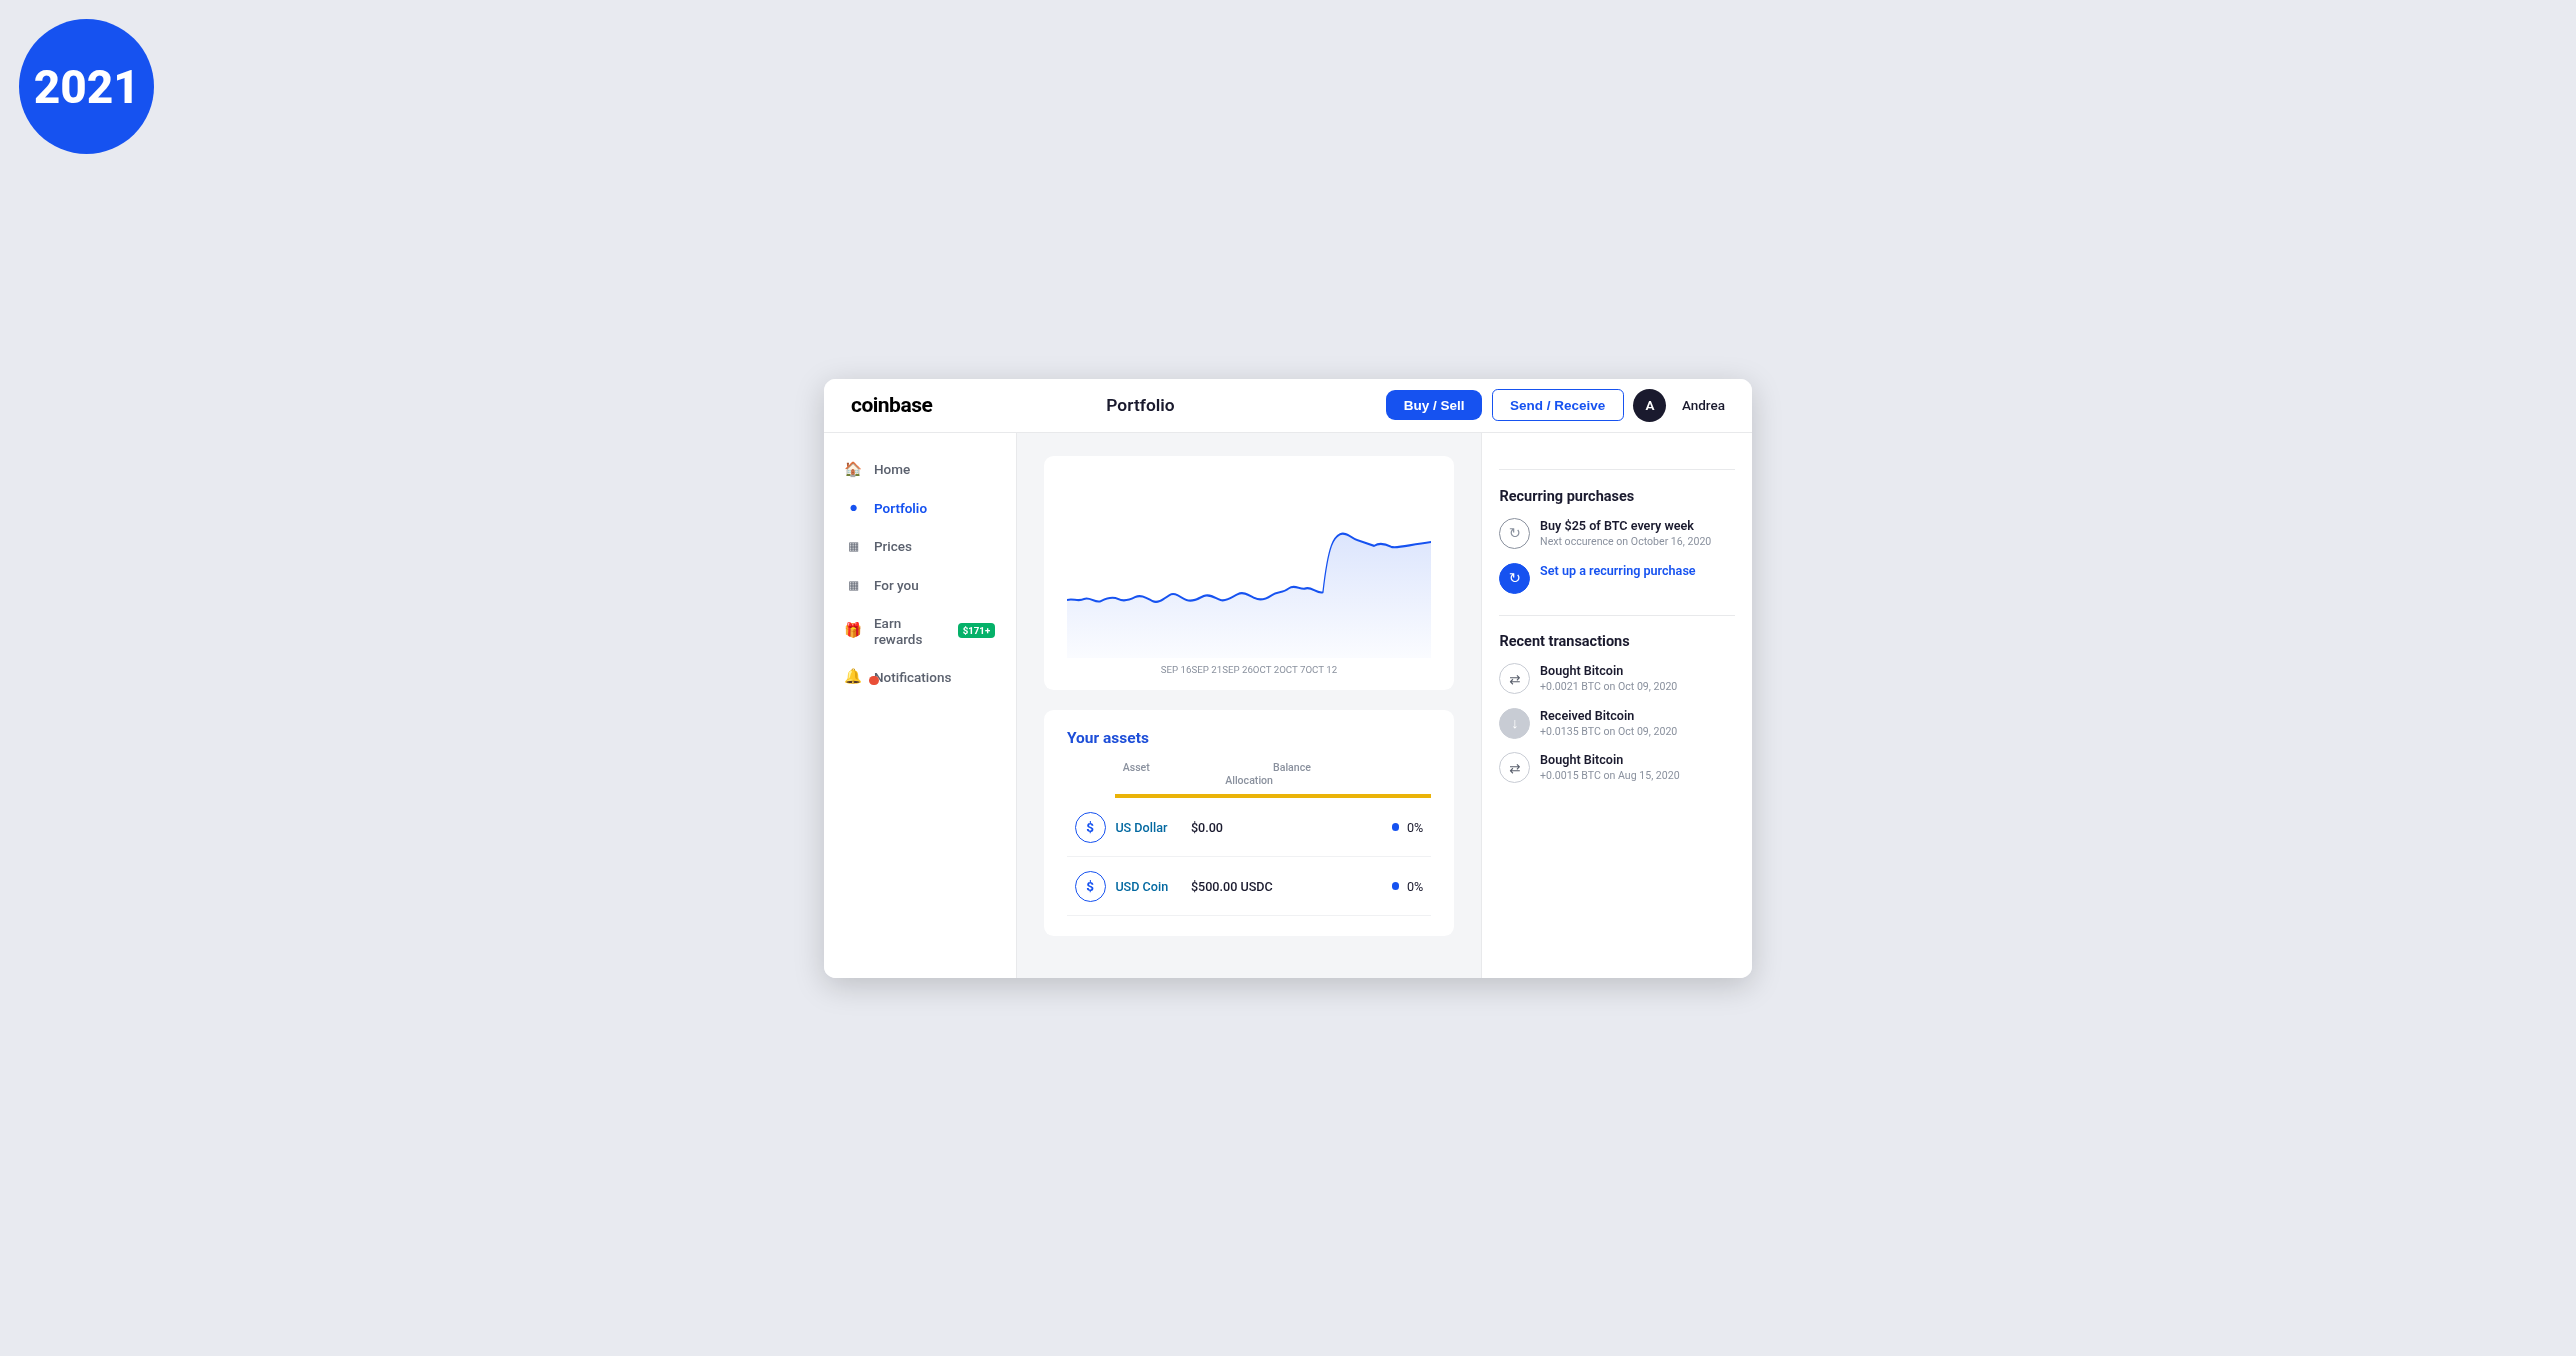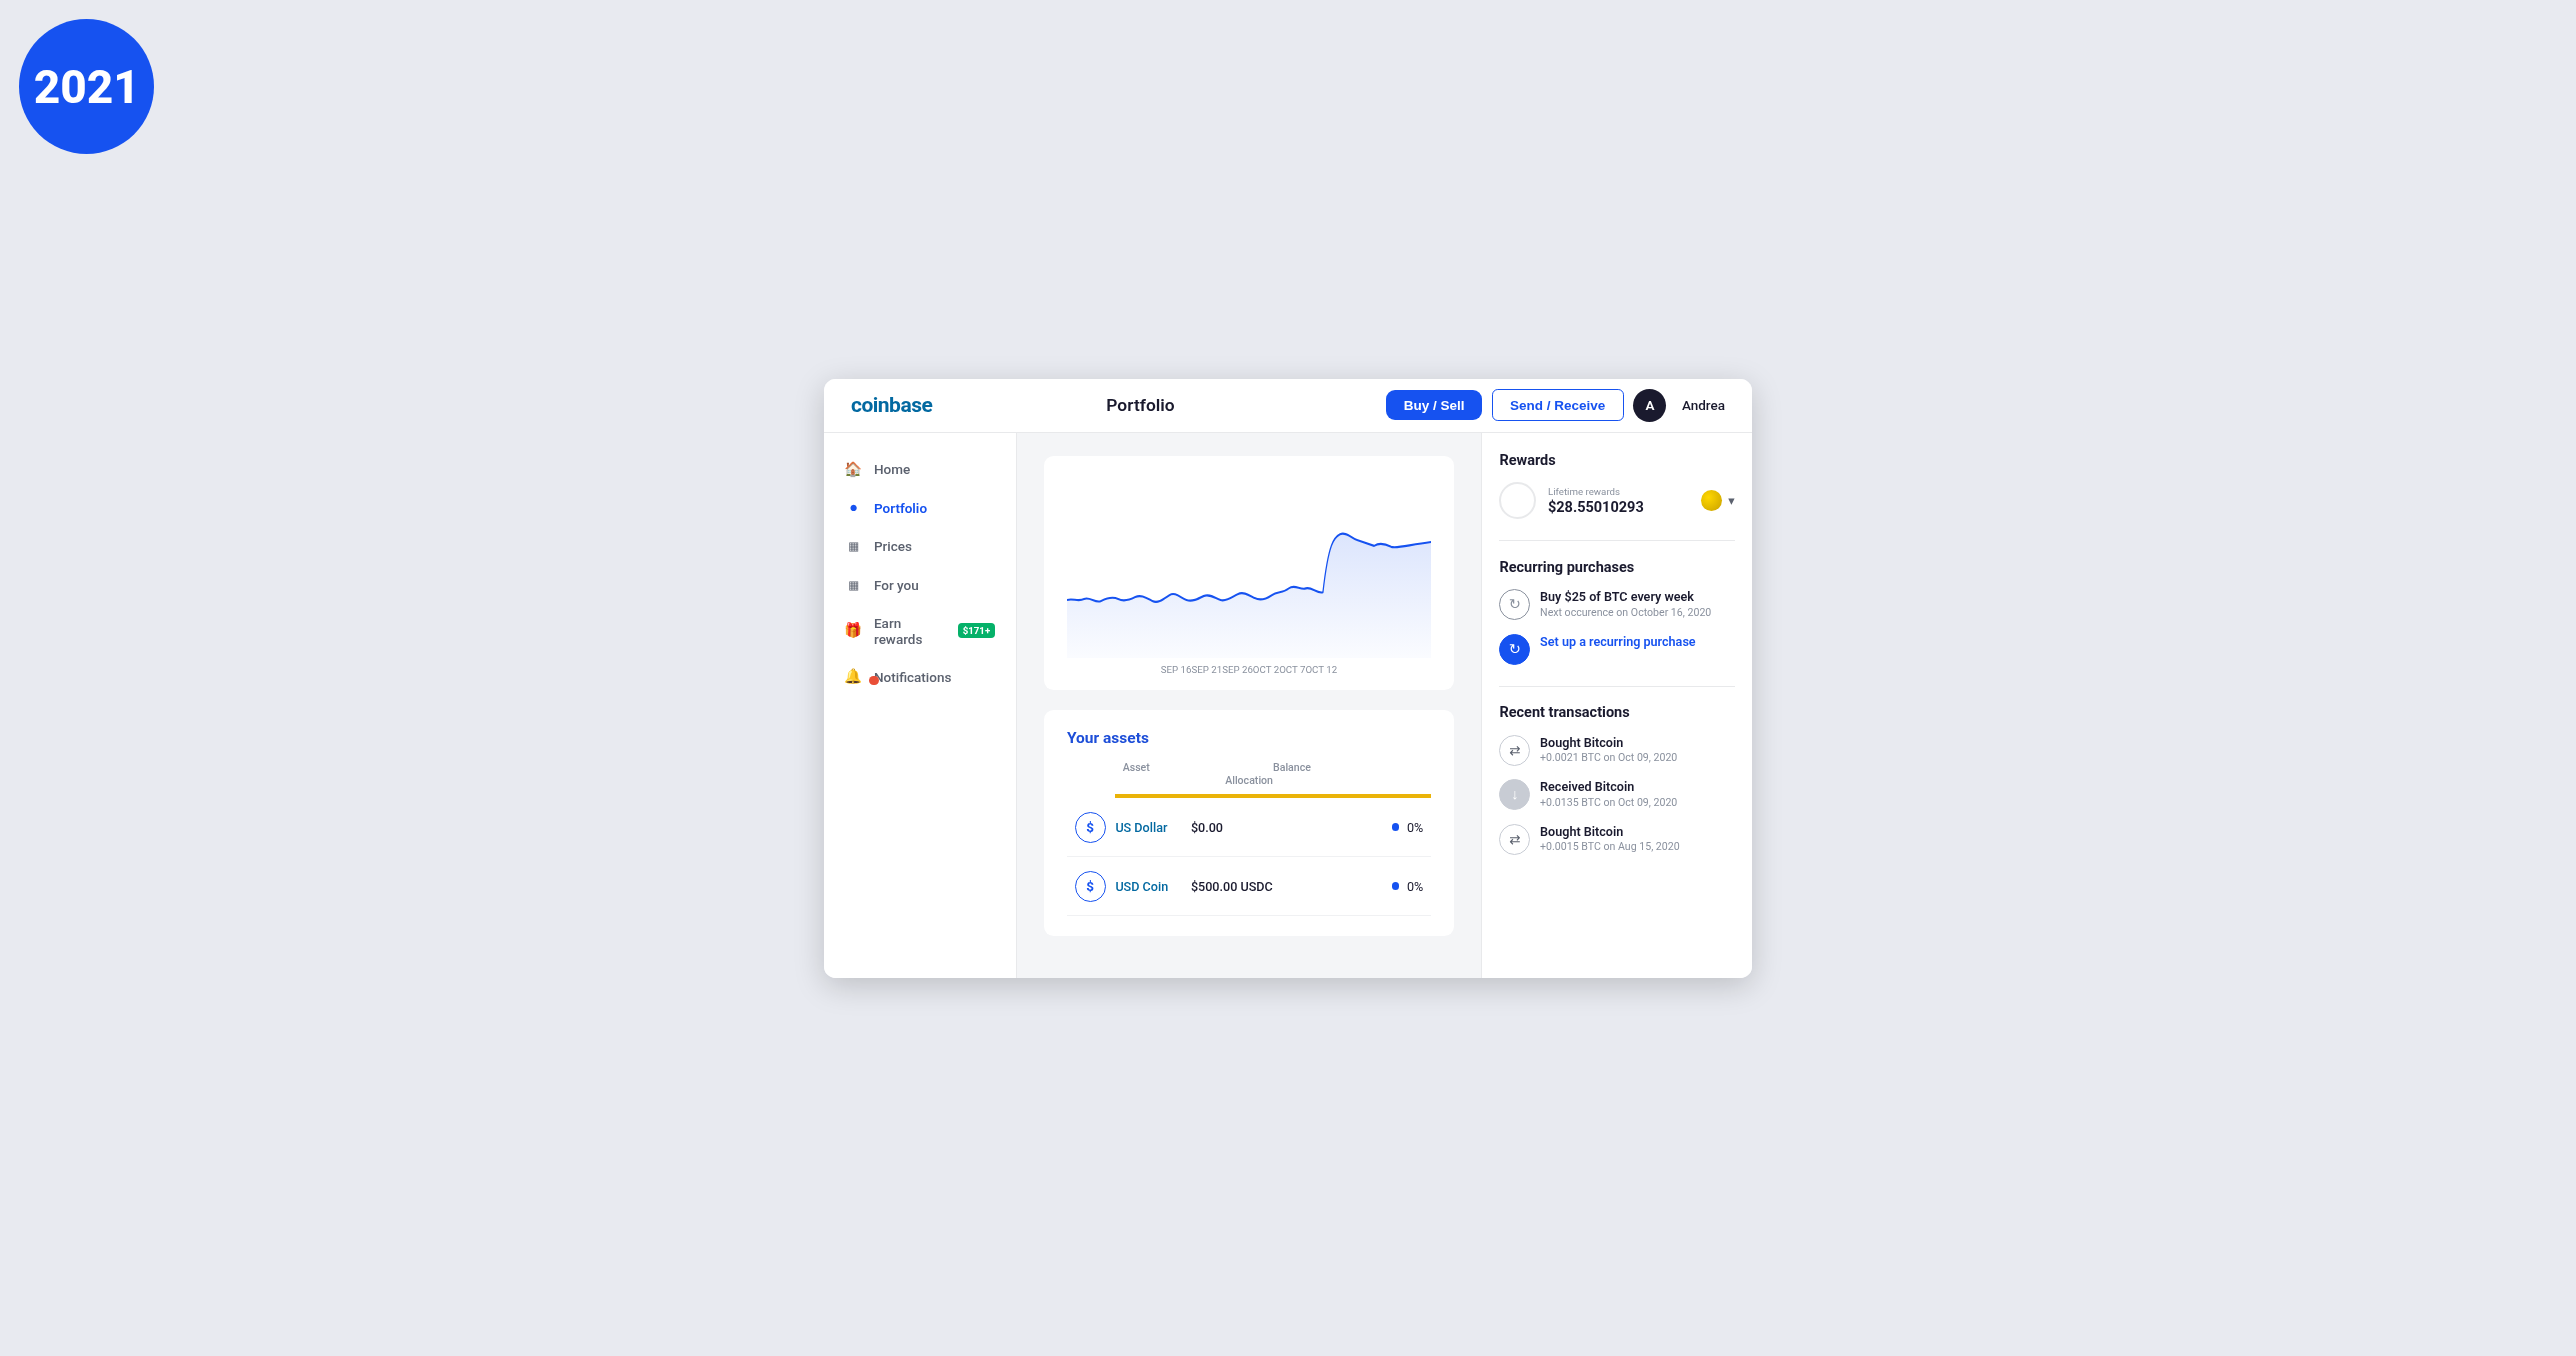--- a/index.html
+++ b/index.html
@@ -43,21 +43,21 @@
       background: white;
       display: flex;
       align-items: center;
       justify-content: space-between;
       padding: 0 27px;
       height: 54px;
       border-bottom: 1px solid #e8e9eb;
       flex-shrink: 0;
     }
     .logo {
-      color: #0369a1;
+      color: #000000;
       font-size: 21px;
       font-weight: 700;
       letter-spacing: -0.5px;
     }
     .top-bar-title {
       font-size: 17.4px;
       font-weight: 600;
       color: #1a1a2e;
       flex: 1;
       margin-left: 174px;
@@ -549,34 +549,20 @@
           <div class="alloc-cell">
             <div class="alloc-dot"></div>
             <span>0%</span>
           </div>
         </div>
       </div>
     </div>
 
     <div class="right-panel">
 
-      <div class="panel-section">
-        <div class="panel-section-title">Rewards</div>
-        <div class="rewards-row">
-          <div class="rewards-ring"></div>
-          <div class="rewards-info">
-            <div class="rewards-label">Lifetime rewards</div>
-            <div class="rewards-value">$28.55010293</div>
-          </div>
-          <div class="rewards-actions">
-            <div class="gold-circle"></div>
-            <span class="chevron-icon">▾</span>
-          </div>
-        </div>
-      </div>
 
       <div class="divider"></div>
 
       <div class="panel-section">
         <div class="panel-section-title">Recurring purchases</div>
         <div class="recurring-item">
           <div class="recurring-icon">↻</div>
           <div>
             <div class="recurring-text-main">Buy $25 of BTC every week</div>
             <div class="recurring-text-sub">Next occurence on October 16, 2020</div>

